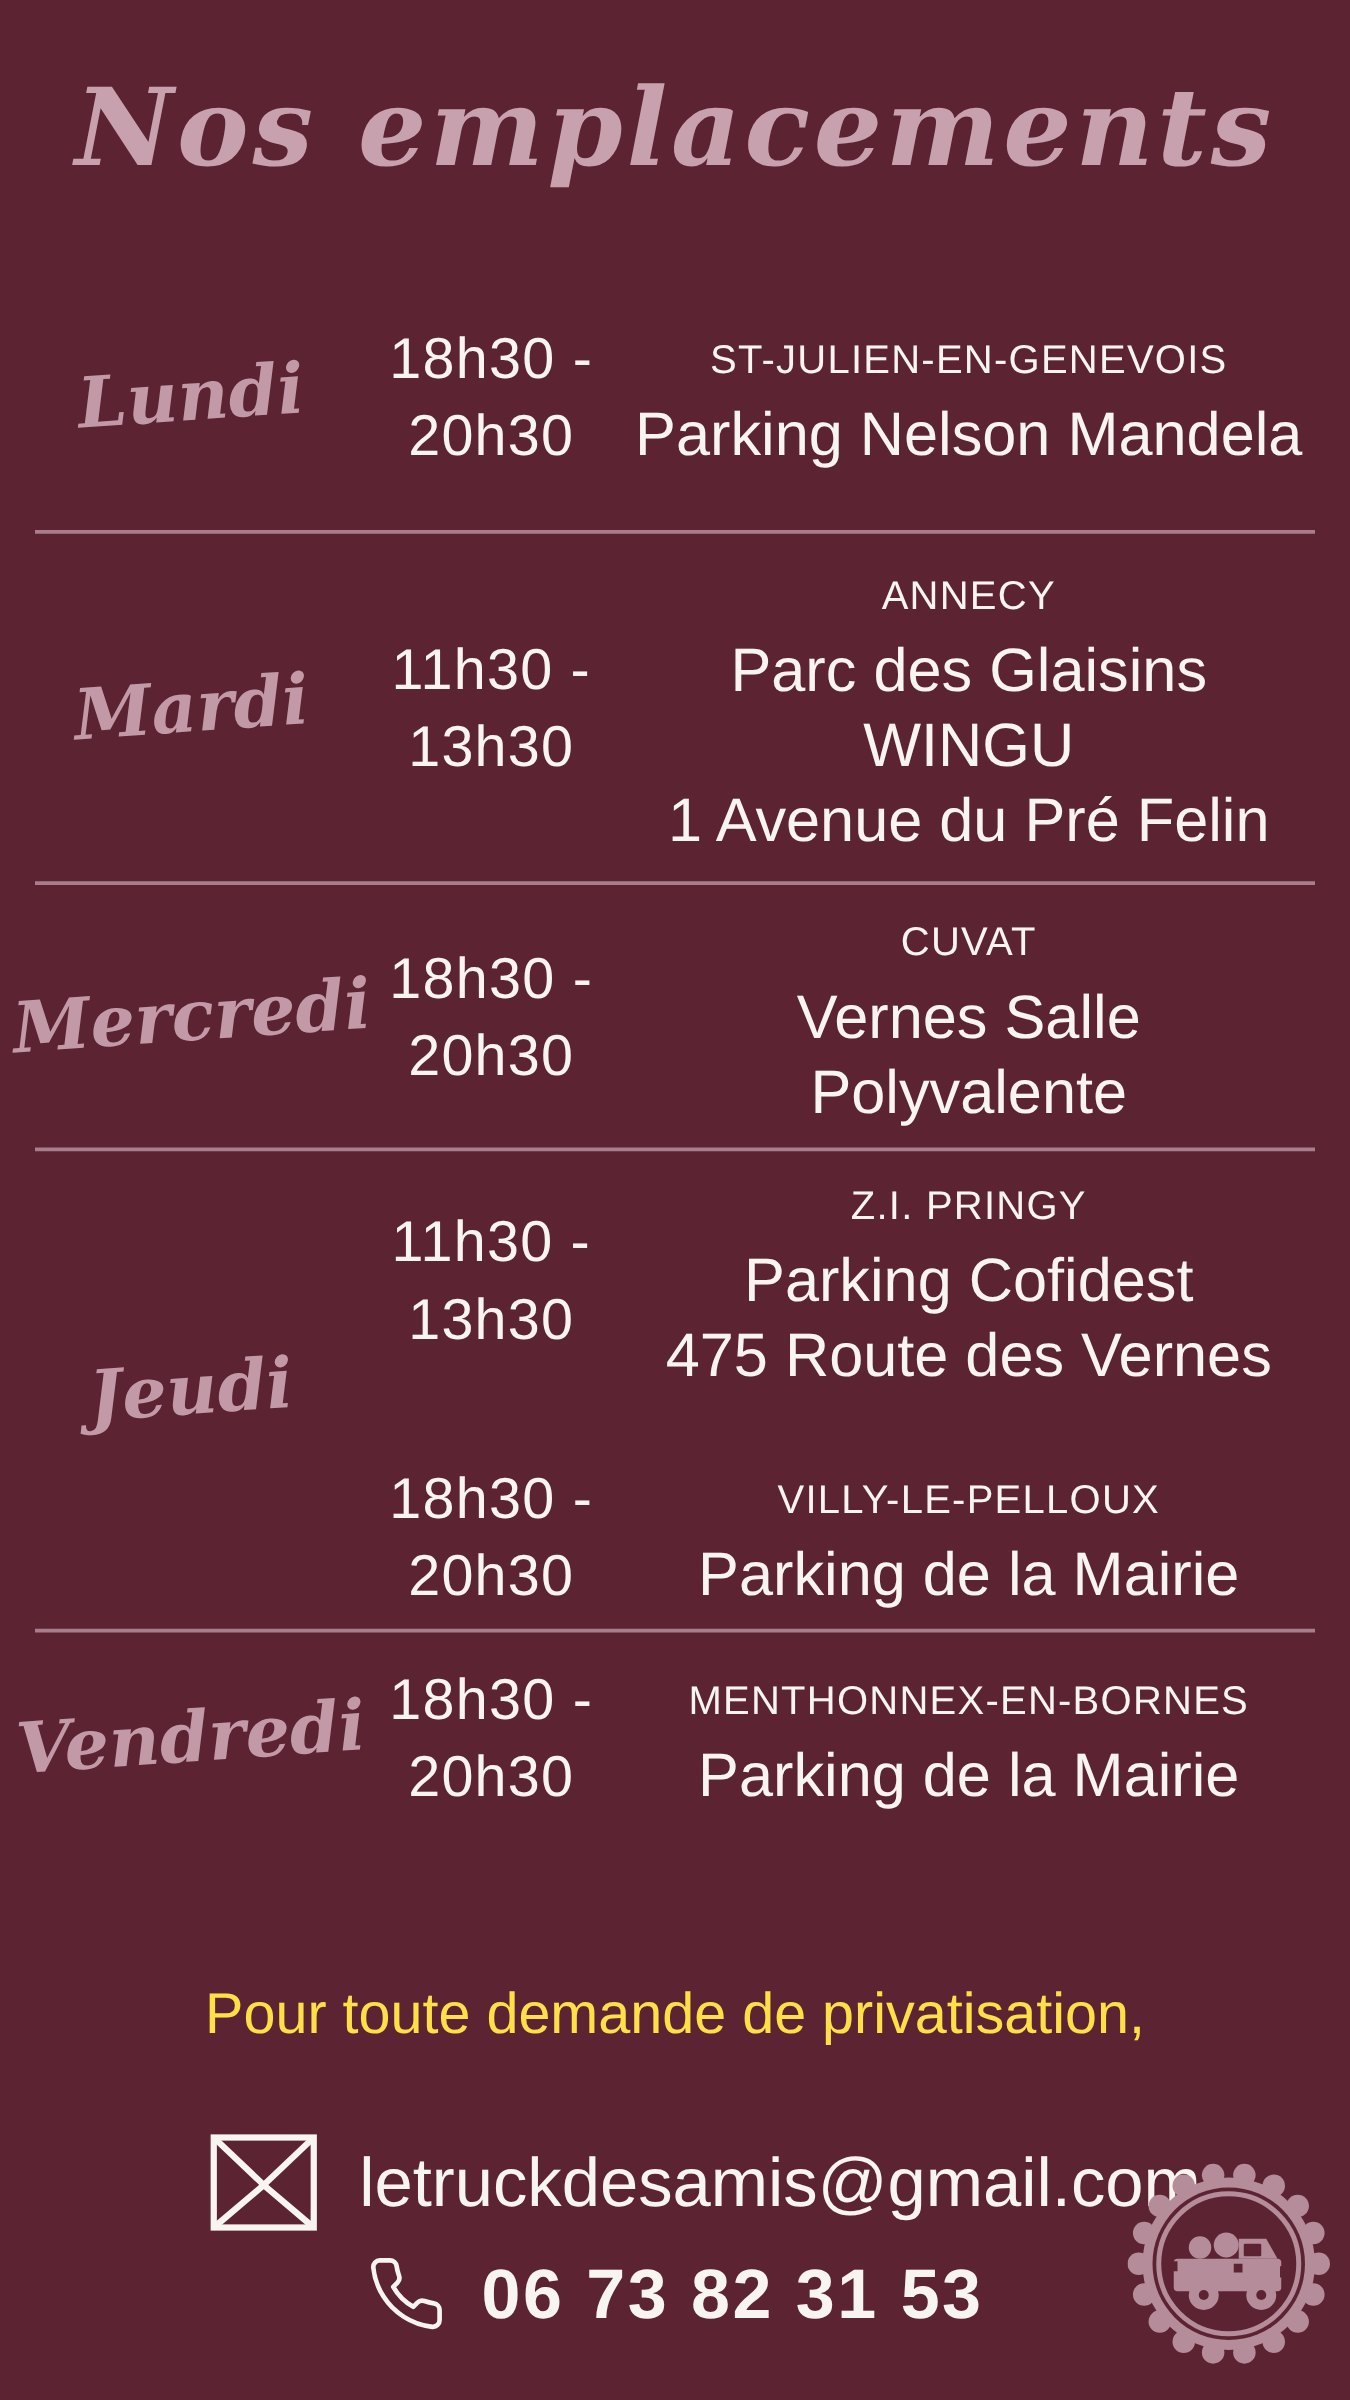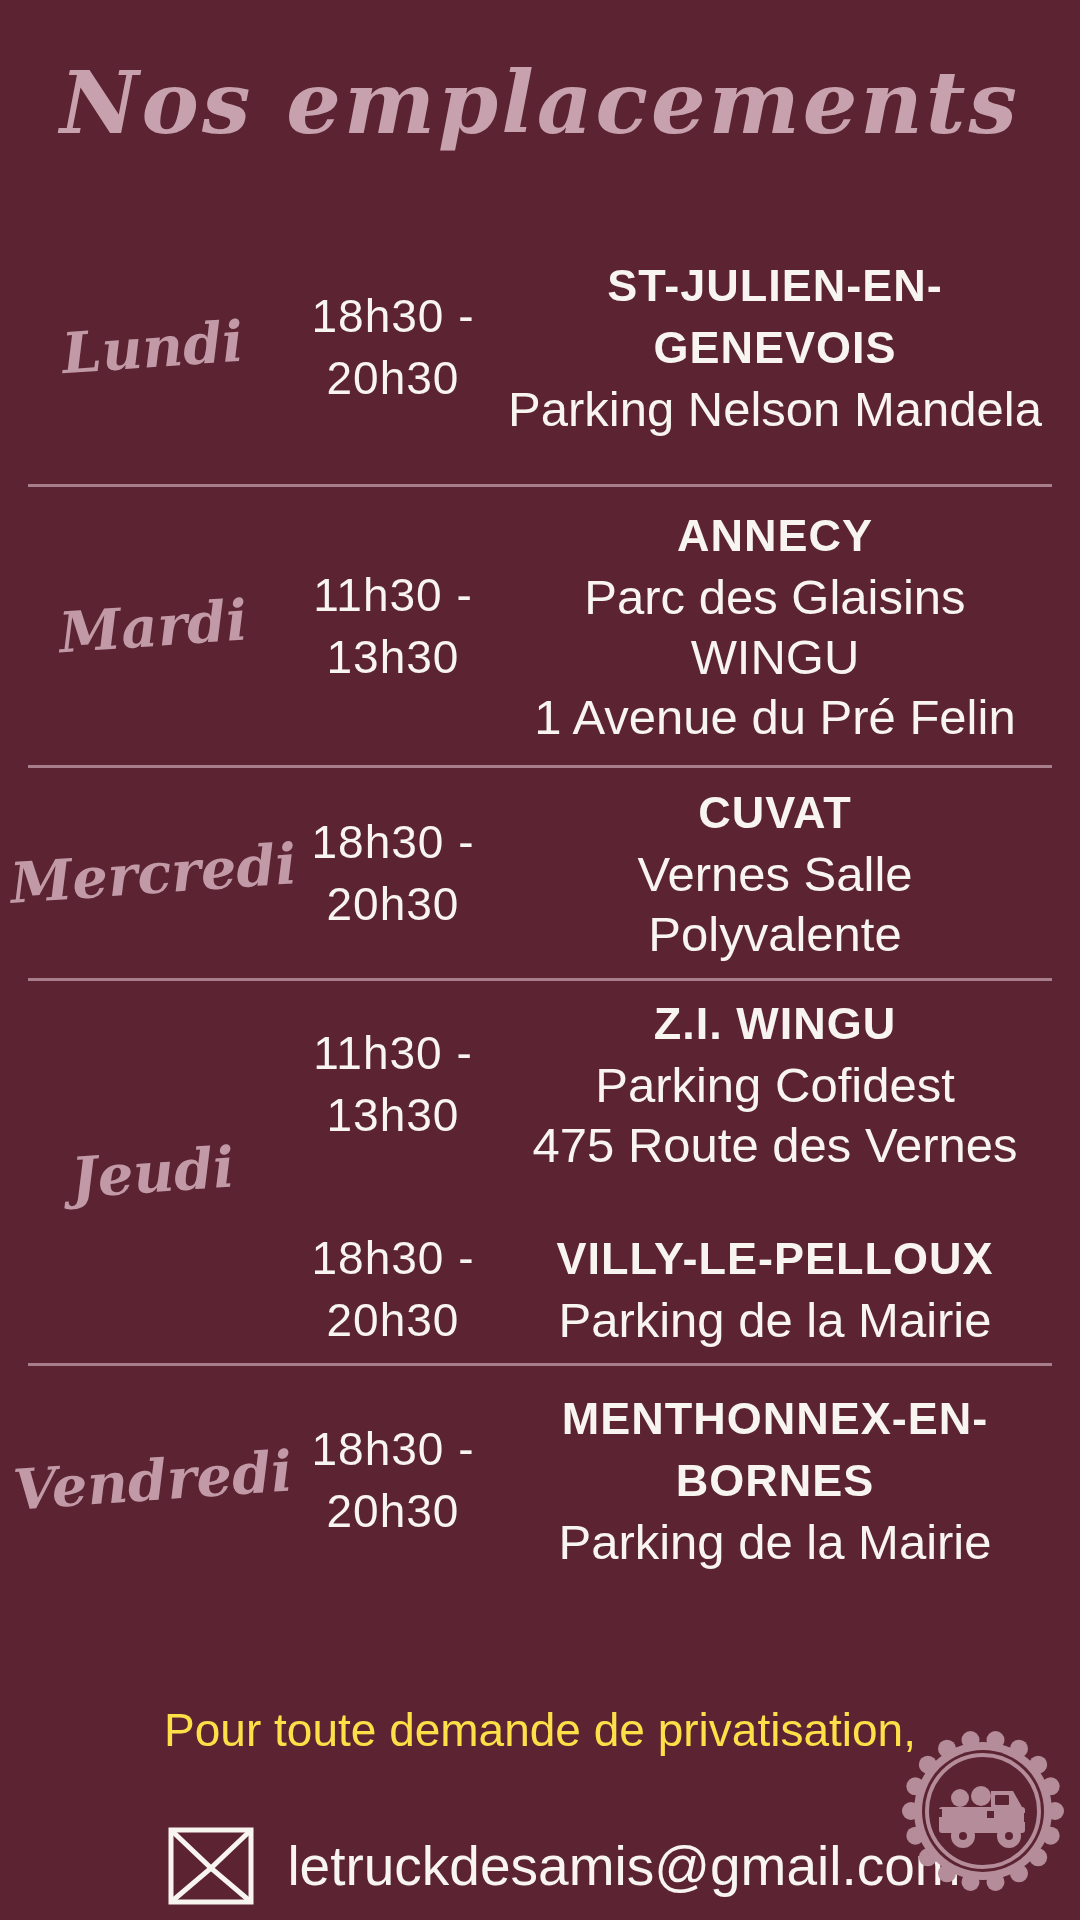--- a/index.html
+++ b/index.html
@@ -44,21 +44,21 @@
   .slots-col { flex: 1; display: flex; flex-direction: column; gap: 52px; }
   .slot { display: flex; align-items: center; }
   .time-col {
     width: 230px;
     text-align: center;
     font-size: 46px;
     line-height: 62px;
     letter-spacing: 1px;
   }
   .loc-col { flex: 1; text-align: center; padding-right: 10px; }
-  .loc-title { font-weight: bold; font-size: 45px; line-height: 62px; letter-spacing: 1px; }
+  .loc-title { font-weight: normal; font-size: 32px; line-height: 62px; letter-spacing: 1px; }
   .loc-line { font-size: 49px; line-height: 60px; }
   .note {
     margin-top: 88px;
     text-align: center;
     font-size: 46px;
     line-height: 76px;
     color: #fde047;
   }
   .contact-email {
     margin-top: 58px;
@@ -150,21 +150,21 @@
         <div class="day-col">
           <span class="day-label">Jeudi</span>
         </div>
         <div class="slots-col">
           <div class="slot">
             <div class="time-col">
               <div>11h30 -</div>
               <div>13h30</div>
             </div>
             <div class="loc-col">
-              <div class="loc-title">Z.I. WINGU</div>
+              <div class="loc-title">Z.I. PRINGY</div>
               <div class="loc-line">Parking Cofidest</div>
               <div class="loc-line">475 Route des Vernes</div>
             </div>
           </div>
           <div class="slot">
             <div class="time-col">
               <div>18h30 -</div>
               <div>20h30</div>
             </div>
             <div class="loc-col">

